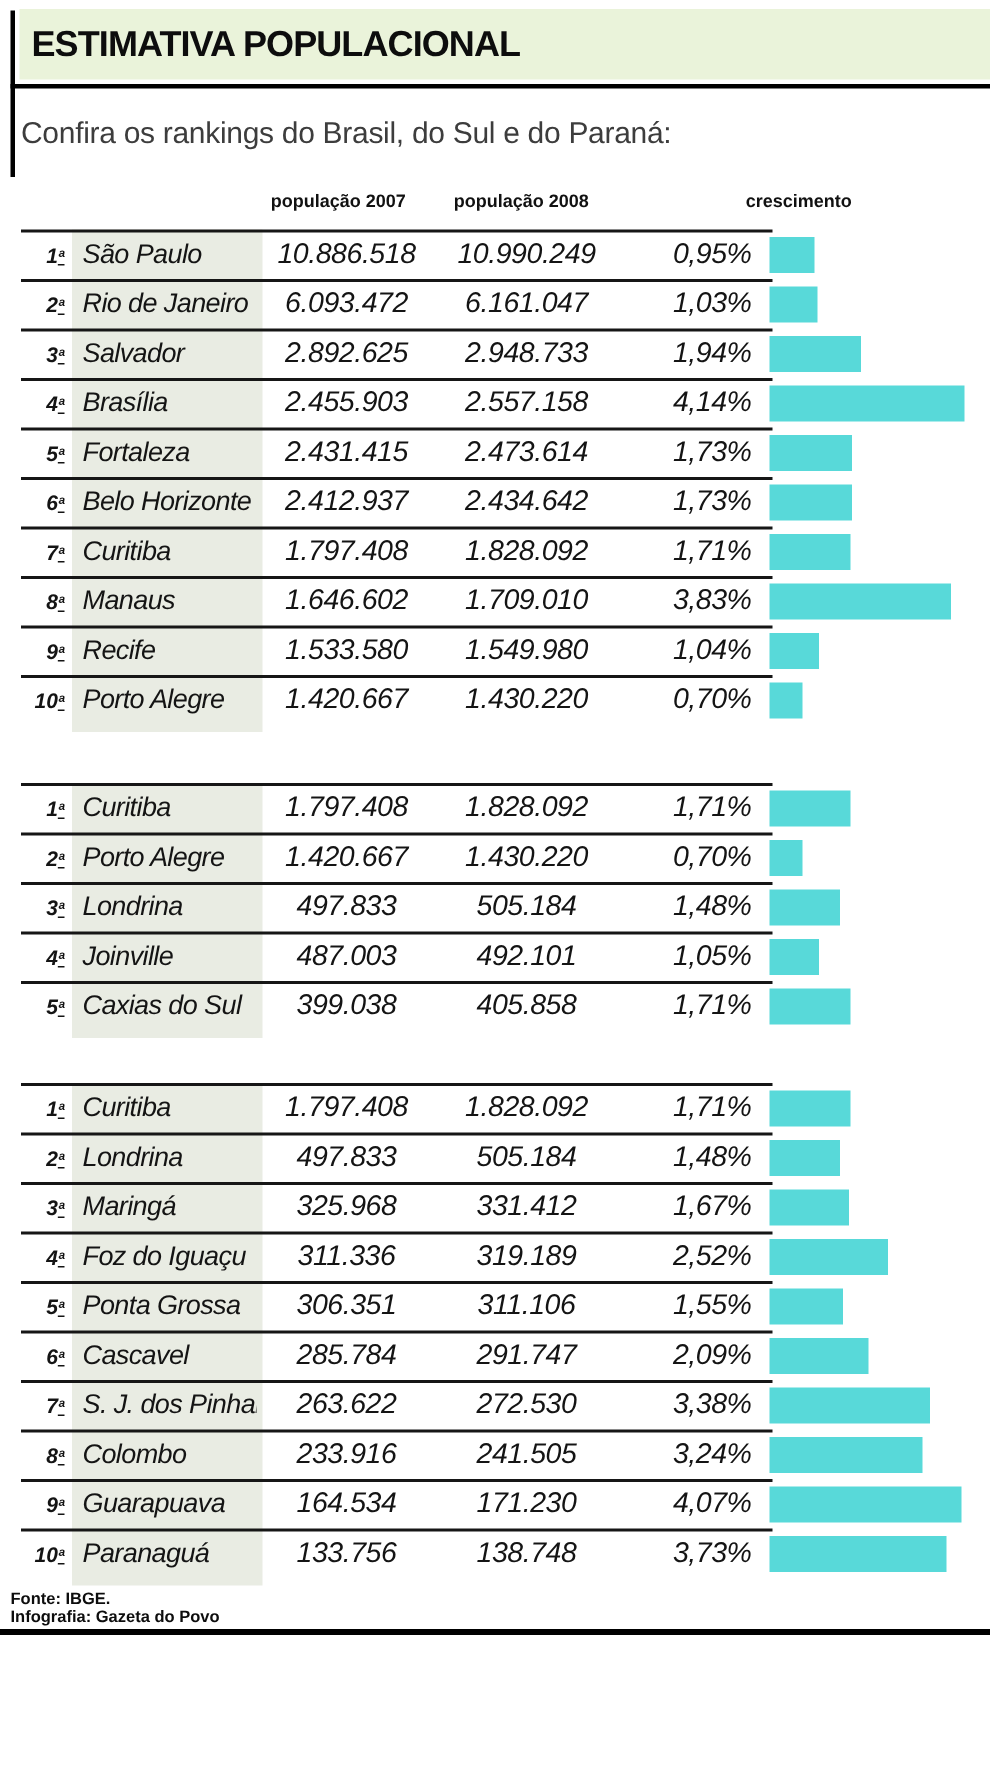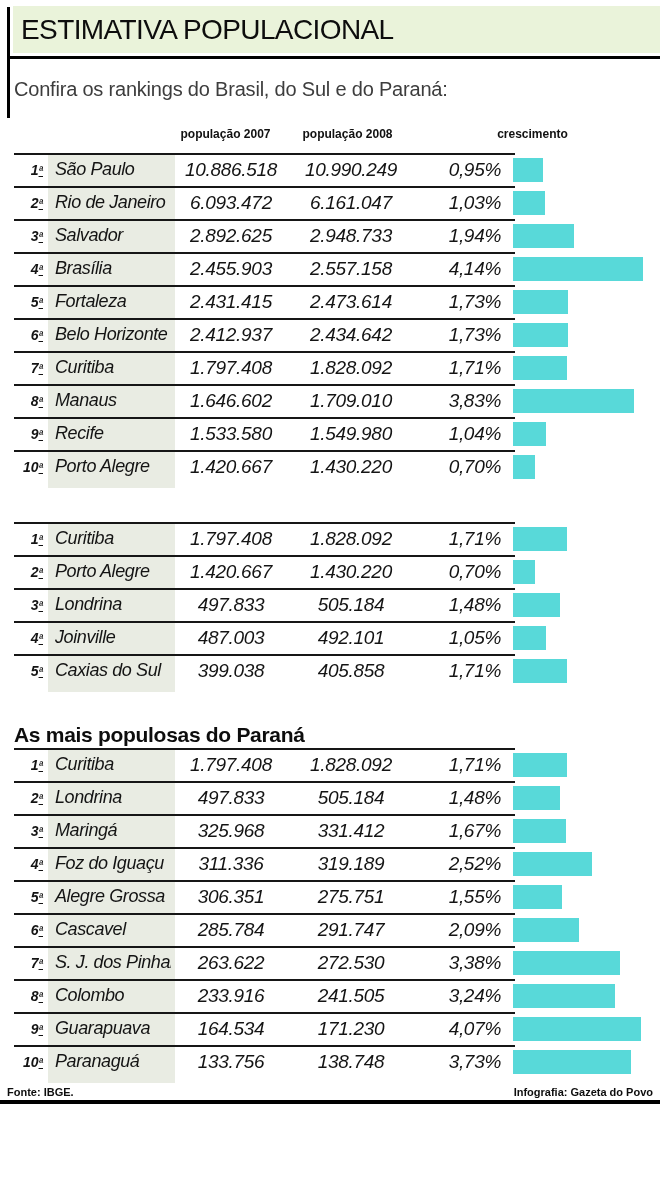--- a/index.html
+++ b/index.html
@@ -3,21 +3,21 @@
 <meta charset="utf-8">
 <style>
   html,body{margin:0;padding:0;background:#ffffff;}
   body{width:660px;height:1184px;font-family:"Liberation Sans",sans-serif;color:#141414;}
   .page{position:relative;width:660px;height:1184px;overflow:hidden;background:#fff;}
 
   
   .masthead{position:relative;height:59px;}
   .vbar{position:absolute;left:7px;top:7px;width:3px;height:111px;background:#000;z-index:3;}
   .banner{position:absolute;left:13px;top:6px;right:0;height:47px;background:#eaf3da;display:flex;align-items:center;}
-  .banner h1{margin:0 0 0 8px;font-size:28px;font-weight:normal;letter-spacing:-0.6px;color:#0d0d0d;}
+  .banner h1{margin:0 0 0 8px;font-size:24px;font-weight:bold;letter-spacing:-0.6px;color:#0d0d0d;}
   .toprule{position:absolute;left:7px;right:0;bottom:0;height:3px;background:#000;}
 
   .subtitle{margin:19px 0 0 14px;font-size:20px;line-height:23px;color:#3d3d3d;letter-spacing:-0.2px;}
 
   
   .colheads{position:relative;height:15px;margin-top:26px;font-size:12px;font-weight:bold;color:#111;}
   .ch{position:absolute;width:155px;text-align:center;white-space:nowrap;}
   .ch1{left:148px;}
   .ch2{left:270px;}
   .ch3{left:455px;}
@@ -38,21 +38,21 @@
   .row::before{content:"";position:absolute;left:0;top:0;width:501px;height:2px;background:#161616;}
   .c-rank{width:34px;box-sizing:border-box;padding-right:5px;text-align:right;font-size:14px;font-weight:bold;white-space:nowrap;}
   .c-rank .ord{text-decoration:underline;font-size:12px;}
   .c-city{width:123px;box-sizing:border-box;padding-left:7px;font-size:18px;letter-spacing:-0.4px;white-space:nowrap;overflow:hidden;}
   .c-p7,.c-p8{width:120px;text-align:center;font-size:19px;letter-spacing:-0.3px;white-space:nowrap;}
   .c-gr{width:90px;text-align:right;font-size:19px;letter-spacing:-0.3px;white-space:nowrap;}
   .c-bar{margin-left:12px;display:flex;align-items:center;}
   .bar{height:24px;background:#58d9d9;}
 
   
-  .footer{margin:8px 7px 0 7px;display:flex;justify-content:space-between;font-size:11px;font-weight:bold;color:#0d0d0d;}
+  .footer{margin:8px 7px 0 7px;display:flex;font-size:11px;font-weight:bold;color:#0d0d0d;flex-direction:column;}
   .bottomrule{margin-top:2px;height:4px;background:#000;}
 </style>
 </head>
 <body>
 
 <div class="page">
 
   <div class="masthead">
     <div class="vbar"></div>
     <div class="banner">
@@ -224,21 +224,20 @@
             <div class="c-p7">399.038</div>
             <div class="c-p8">405.858</div>
             <div class="c-gr">1,71%</div>
             <div class="c-bar">
               <div class="bar" style="width: 53.9px; background: rgb(88, 217, 217);"></div>
             </div>
           </div>
         </div>
       </section>
       <section class="section">
-        <h2 class="sec-title">As mais populosas do Paraná</h2>
         <div class="table">
           <div class="band" style="height: 335px;"></div>
           <div class="row">
             <div class="c-rank">1<span class="ord">ª</span></div>
             <div class="c-city">Curitiba</div>
             <div class="c-p7">1.797.408</div>
             <div class="c-p8">1.828.092</div>
             <div class="c-gr">1,71%</div>
             <div class="c-bar">
               <div class="bar" style="width: 53.9px; background: rgb(88, 217, 217);"></div>
@@ -269,23 +268,23 @@
             <div class="c-city">Foz do Iguaçu</div>
             <div class="c-p7">311.336</div>
             <div class="c-p8">319.189</div>
             <div class="c-gr">2,52%</div>
             <div class="c-bar">
               <div class="bar" style="width: 79.4px; background: rgb(88, 217, 217);"></div>
             </div>
           </div>
           <div class="row">
             <div class="c-rank">5<span class="ord">ª</span></div>
-            <div class="c-city">Alegre Grossa</div>
+            <div class="c-city">Ponta Grossa</div>
             <div class="c-p7">306.351</div>
-            <div class="c-p8">275.751</div>
+            <div class="c-p8">311.106</div>
             <div class="c-gr">1,55%</div>
             <div class="c-bar">
               <div class="bar" style="width: 48.8px; background: rgb(88, 217, 217);"></div>
             </div>
           </div>
           <div class="row">
             <div class="c-rank">6<span class="ord">ª</span></div>
             <div class="c-city">Cascavel</div>
             <div class="c-p7">285.784</div>
             <div class="c-p8">291.747</div>

